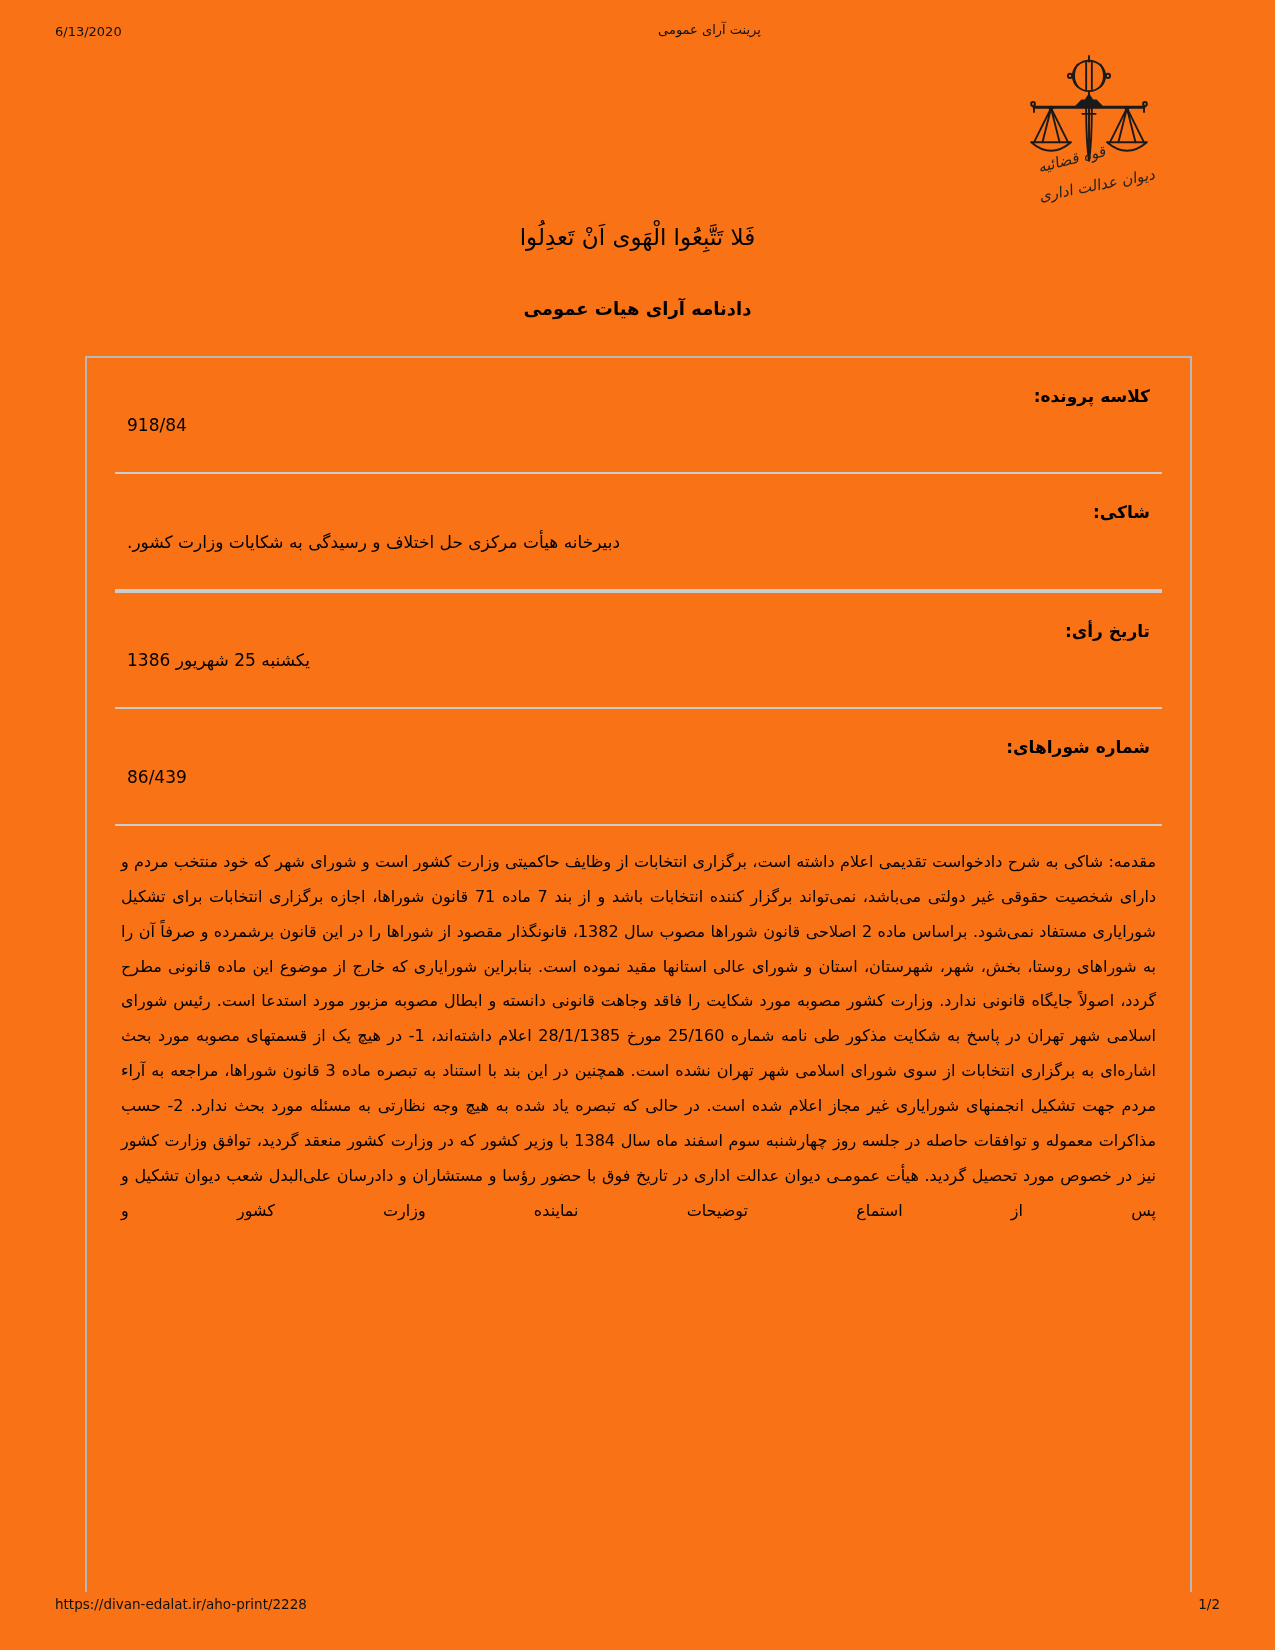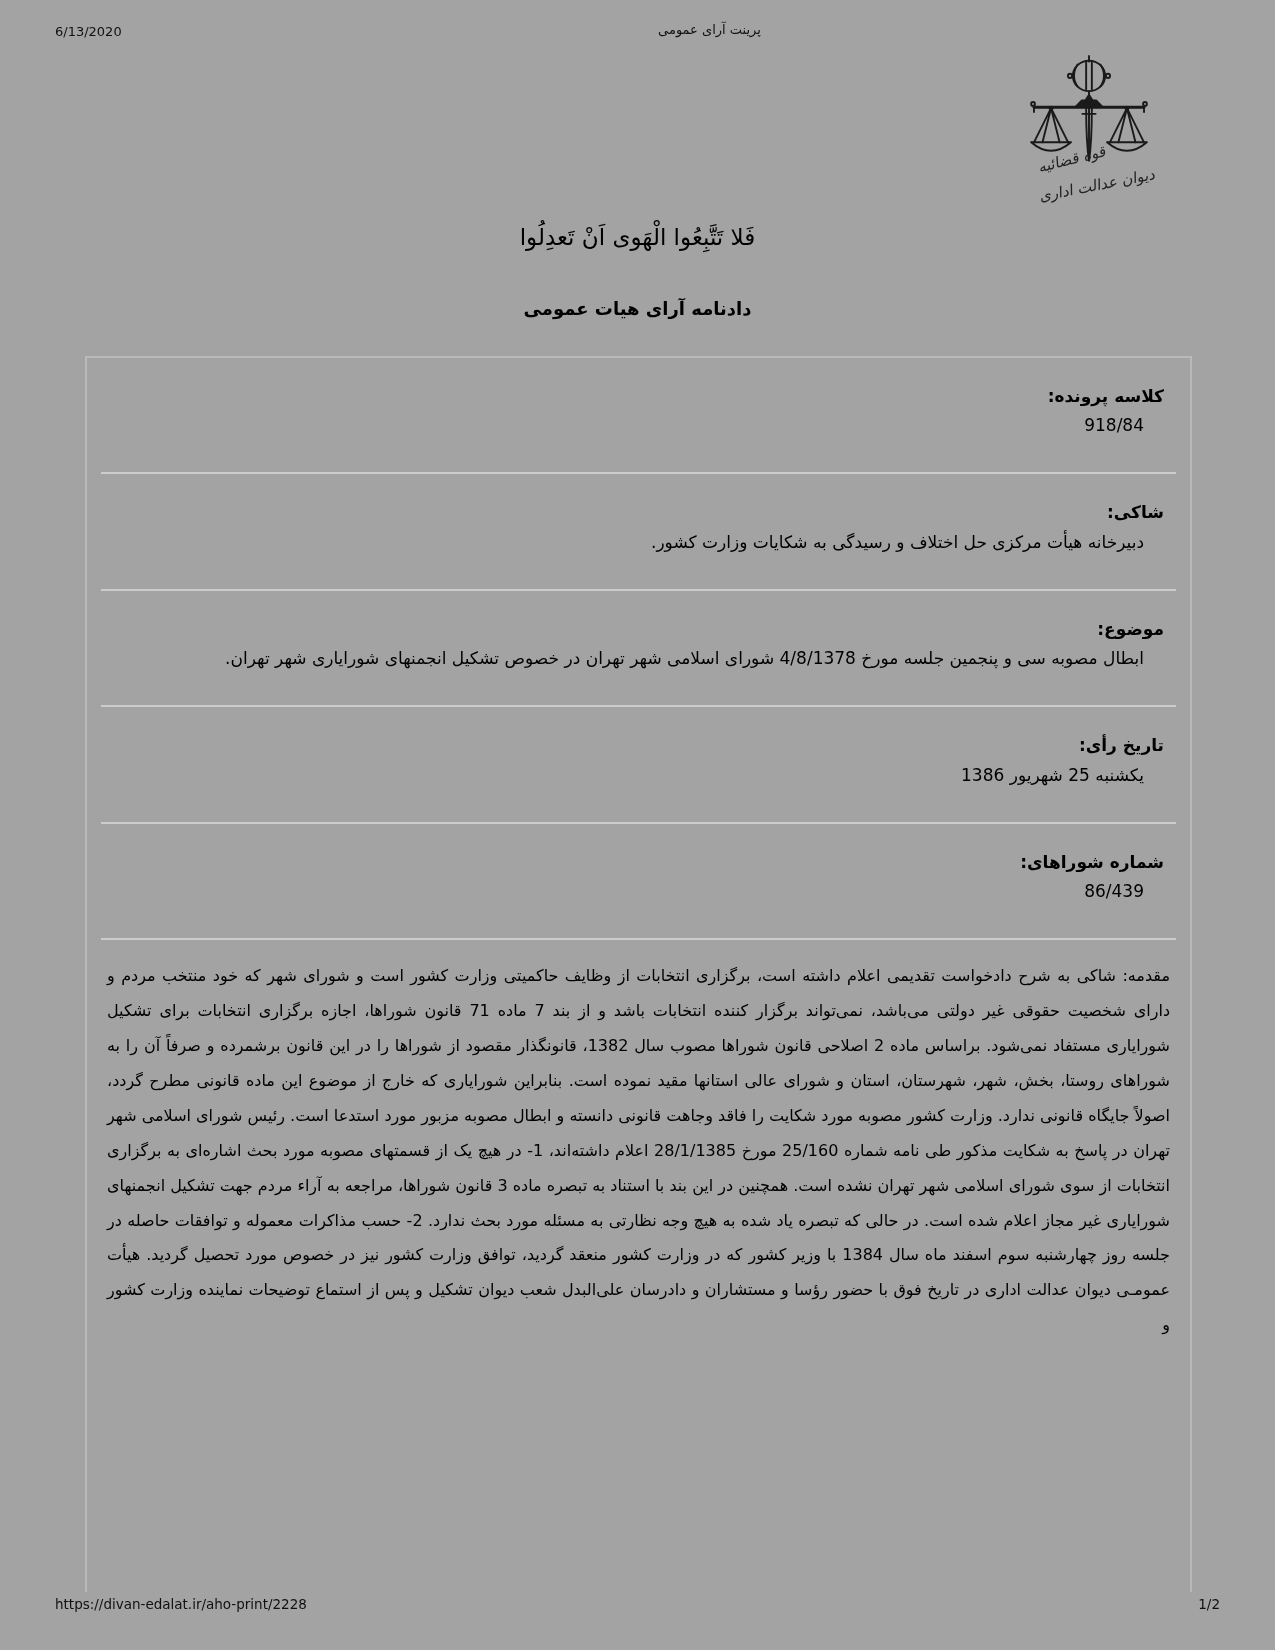--- a/index.html
+++ b/index.html
@@ -1,19 +1,19 @@
 <!DOCTYPE html>
 <html lang="fa"><head>
 <meta charset="utf-8">
 <style>
   html,body{margin:0;padding:0;background:#fff;}
   .sheet{
     position:relative;
     width:1275px;height:1650px;
-    background:#a3a3a3;
+    background:#f97316;
     overflow:hidden;
     font-family:"DejaVu Sans",sans-serif;
     color:#000;
   }
   
   .print-date{position:absolute;left:55px;top:24px;font-size:13px;color:#111;}
   .print-title{position:absolute;left:50%;top:22px;transform:translateX(-50%);margin-left:72px;font-size:13px;color:#111;direction:rtl;}
   .footer-url{position:absolute;left:55px;top:1596px;font-size:13.5px;color:#111;}
   .footer-page{position:absolute;right:55px;top:1596px;font-size:13.5px;color:#111;}
 
@@ -25,26 +25,26 @@
 
   .verse{position:absolute;top:224px;left:0;right:0;text-align:center;direction:rtl;font-size:23px;color:#000;}
   .doc-title{position:absolute;top:298px;left:0;right:0;text-align:center;direction:rtl;font-size:18px;font-weight:bold;color:#000;}
 
   
   .case-box{
     position:absolute;left:85px;top:356px;width:1107px;height:1236px;
     box-sizing:border-box;
     border:2px solid #b9b9b9;border-bottom:none;
     direction:rtl;
-    padding:0 12px;
+    padding:0 26px;
     overflow:hidden;
   }
   .field{padding:25px 14px 30px;}
   .flabel{font-size:17px;font-weight:bold;line-height:1.55;text-align:right;}
-  .fvalue{font-size:17px;line-height:1.95;text-align:right;padding-right:20px;}
+  .fvalue{font-size:17px;line-height:1.95;text-align:left;padding-right:20px;}
   .sep{border-top:2px solid #ccc;margin:0 2px;height:0;}
   .body-text{
     padding:19px 8px 0;
     font-size:16px;
     line-height:2.18;
     text-align:justify;
     text-align-last:justify;
     color:#000;
   }
   svg .ln{stroke:#1a1a1a;fill:none;stroke-width:2;stroke-linecap:round;}
@@ -99,24 +99,20 @@
       <div class="fvalue">918/84</div>
     </div>
     <div class="sep"></div>
 
     <div class="field">
       <div class="flabel">شاکی:</div>
       <div class="fvalue">دبیرخانه هیأت مرکزی حل اختلاف و رسیدگی به شکایات وزارت کشور.</div>
     </div>
     <div class="sep"></div>
 
-    <div class="field">
-      <div class="flabel">موضوع:</div>
-      <div class="fvalue">ابطال مصوبه سی و پنجمین جلسه مورخ 4/8/1378 شورای اسلامی شهر تهران در خصوص تشکیل انجمنهای شورایاری شهر تهران.</div>
-    </div>
     <div class="sep"></div>
 
     <div class="field">
       <div class="flabel">تاریخ رأی:</div>
       <div class="fvalue">یکشنبه 25 شهریور 1386</div>
     </div>
     <div class="sep"></div>
 
     <div class="field">
       <div class="flabel">شماره شوراهای:</div>

